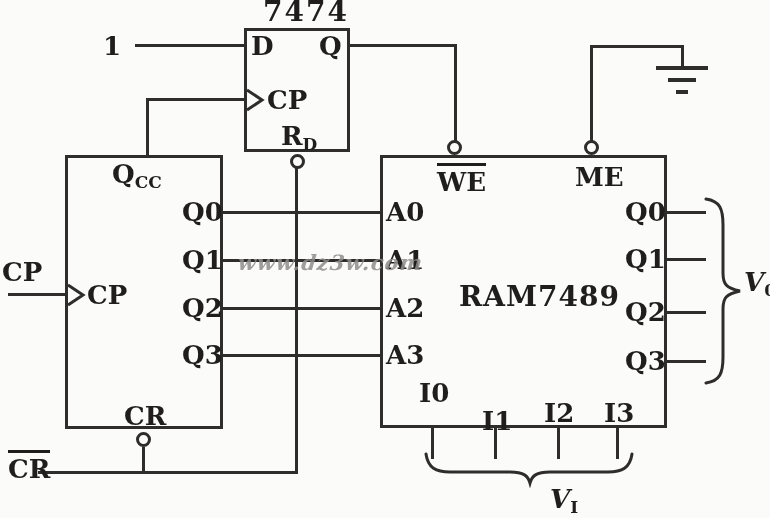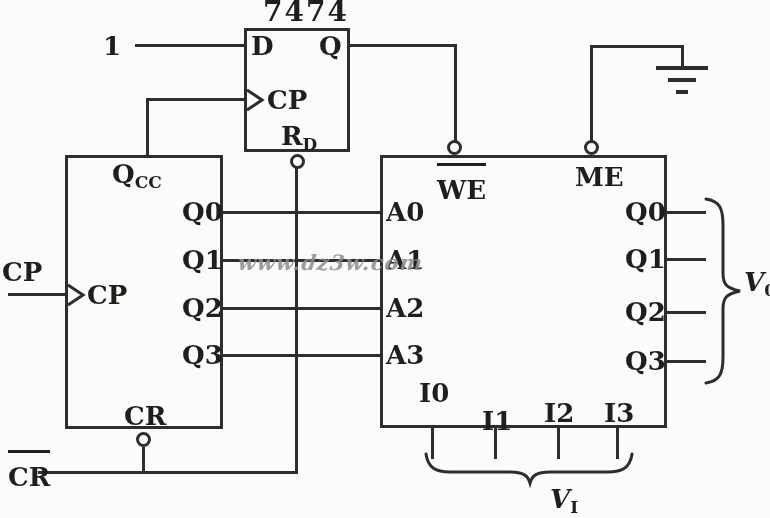--- a/index.html
+++ b/index.html
@@ -17,21 +17,21 @@
   .wire{position:absolute;background:var(--line);}
   .h{height:3px;}
   .v{width:3px;}
   .bubble{position:absolute;width:9px;height:9px;border:3px solid var(--line);border-radius:50%;background:var(--bg);}
   .lbl{
     position:absolute;font-family:"DejaVu Serif","Liberation Serif",serif;
     font-weight:700;font-size:26px;line-height:1;color:var(--ink);white-space:nowrap;
   }
   .big{font-size:28px;}
   .sub{font-size:17px;position:relative;top:5px;letter-spacing:0;}
-  .ov{display:inline-block;border-top:3px solid var(--ink);padding-top:11px;}
+  .ov{display:inline-block;border-top:3px solid var(--ink);padding-top:3px;}
   .it{font-style:italic;}
   .wm{
     position:absolute;font-family:"DejaVu Serif","Liberation Serif",serif;
     font-style:italic;font-weight:700;font-size:21px;color:#8f8e8c;
     letter-spacing:1px;opacity:.85;transform:skewX(-6deg);white-space:nowrap;
   }
   svg{position:absolute;overflow:visible;}
 </style>
 </head>
 <body>
@@ -97,20 +97,21 @@
   <div class="lbl" style="left:281px;top:123px;"><span>R</span><span class="sub">D</span></div>
 
   <div class="lbl" style="left:112px;top:161px;"><span>Q</span><span class="sub">CC</span></div>
   <div class="lbl" style="left:182px;top:199px;">Q0</div>
   <div class="lbl" style="left:182px;top:247px;">Q1</div>
   <div class="lbl" style="left:182px;top:295px;">Q2</div>
   <div class="lbl" style="left:182px;top:342px;">Q3</div>
   <div class="lbl" style="left:87px;top:282px;">CP</div>
   <div class="lbl" style="left:124px;top:403px;">CR</div>
 
+  <div class="lbl big" style="left:459px;top:283px;letter-spacing:1px;">RAM7489</div>
   <div class="lbl" style="left:437px;top:163px;"><span class="ov">WE</span></div>
   <div class="lbl" style="left:575px;top:164px;">ME</div>
   <div class="lbl" style="left:386px;top:199px;">A0</div>
   <div class="lbl" style="left:386px;top:247px;">A1</div>
   <div class="lbl" style="left:386px;top:295px;">A2</div>
   <div class="lbl" style="left:386px;top:342px;">A3</div>
   <div class="lbl" style="left:625px;top:199px;">Q0</div>
   <div class="lbl" style="left:625px;top:246px;">Q1</div>
   <div class="lbl" style="left:625px;top:299px;">Q2</div>
   <div class="lbl" style="left:625px;top:348px;">Q3</div>

